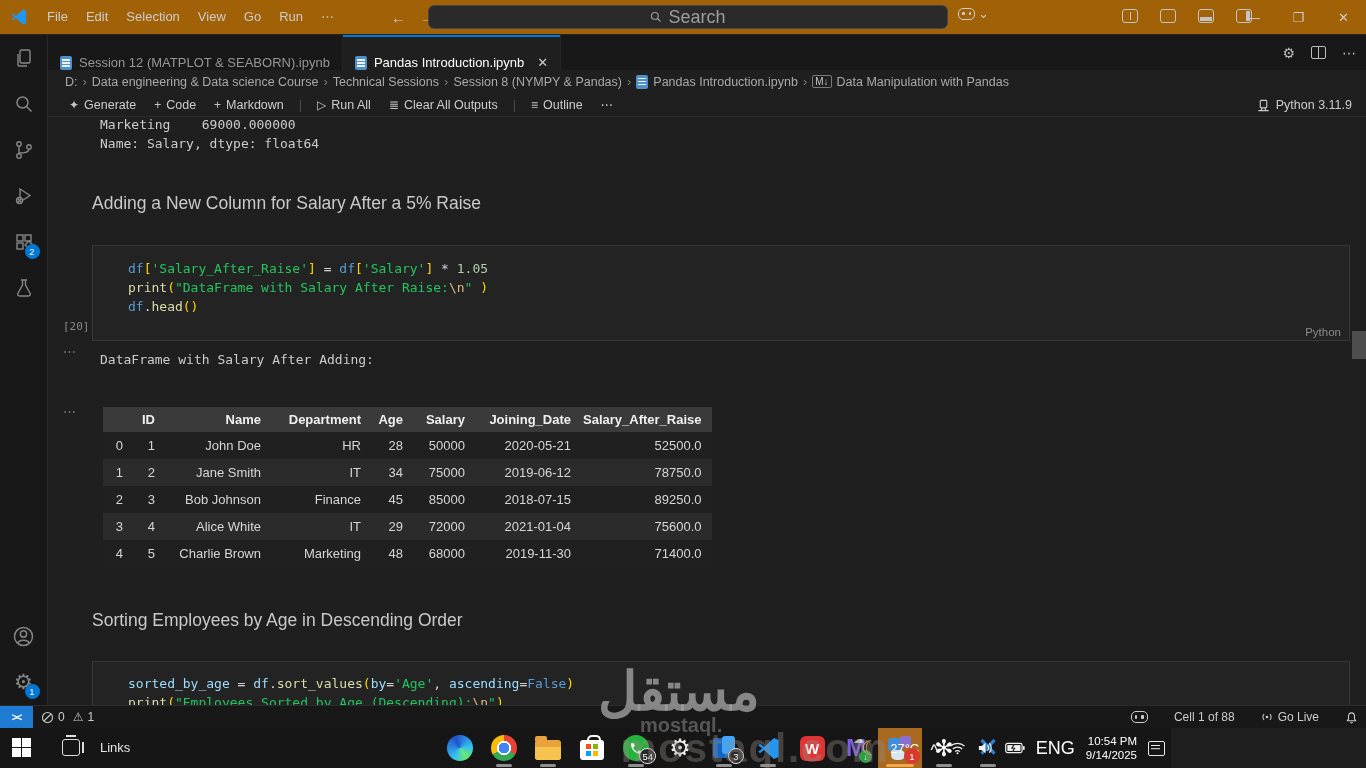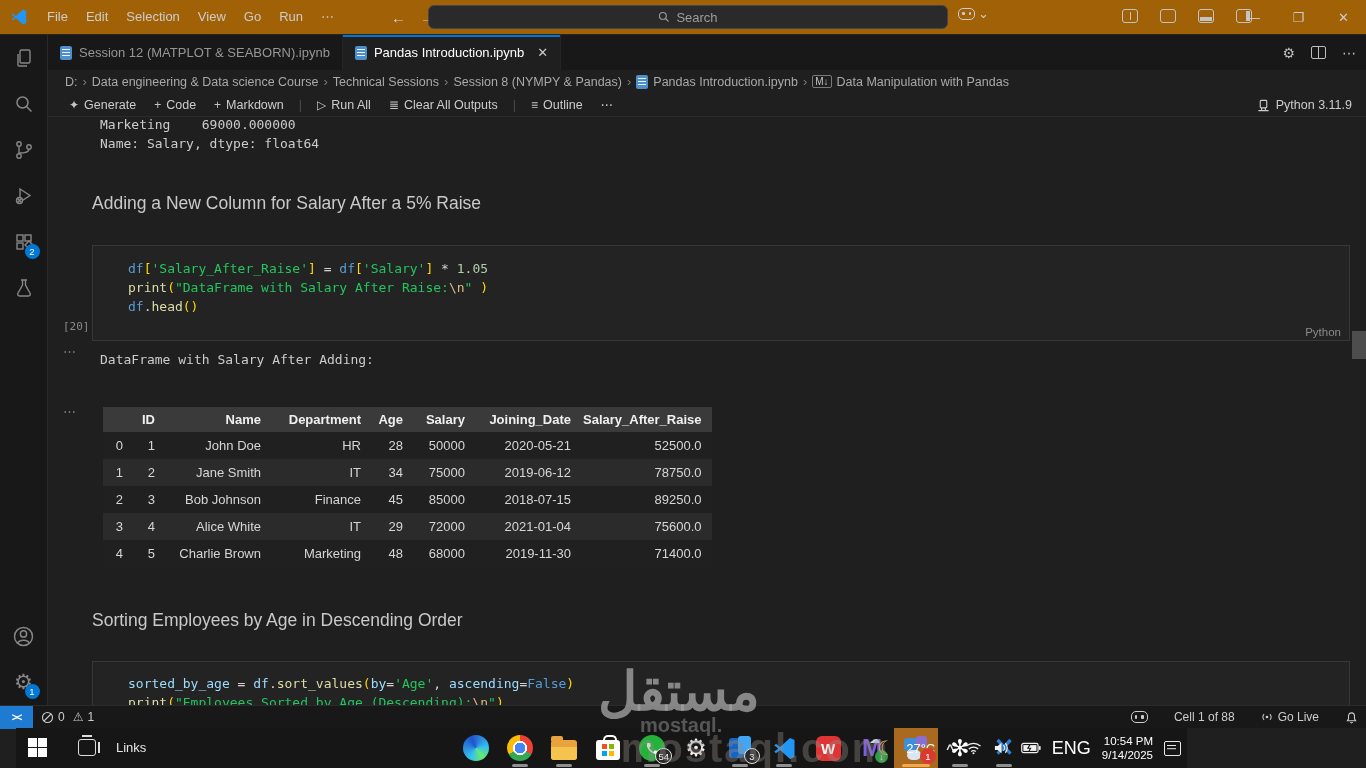--- a/index.html
+++ b/index.html
@@ -5,21 +5,21 @@
   * { margin:0; padding:0; box-sizing:border-box; }
   html,body { width:1366px; height:768px; background:#000; }
   body { font-family:"Liberation Sans", sans-serif; -webkit-font-smoothing:antialiased; }
   #root { position:relative; width:1366px; height:768px; overflow:hidden; background:#1f1f1f; }
 
   
   .titlebar { position:absolute; left:0; top:0; width:1366px; height:35px; background:#a16207; display:flex; align-items:center; color:#cccccc; font-size:13px; border-bottom:1px solid #252525;}
   .vscode-logo { width:18px; height:18px; margin:0 10px 0 10px; }
   .menu-item { padding:0 9px; height:24px; line-height:24px; border-radius:5px; cursor:default; }
   .nav-arrows { margin-left:48px; display:flex; gap:14px; font-size:15px; color:#cfcfcf; }
-  .searchbox { position:absolute; left:428px; top:5px; width:520px; height:24px; background:#2a2a2a; border:1px solid #454545; border-radius:6px; color:#9d9d9d; font-size:13px; display:flex; align-items:center; justify-content:center; gap:6px; }
+  .searchbox { position:absolute; left:428px; top:5px; width:520px; height:24px; background:#2a2a2a; border:1px solid #454545; border-radius:6px; color:#9d9d9d; font-size:18px; display:flex; align-items:center; justify-content:center; gap:6px; }
   .copilot-badge { position:absolute; left:958px; top:6px; display:flex; align-items:center; gap:3px; color:#cccccc; }
   .copilot-face { width:17px; height:12px; border:1.6px solid #cccccc; border-radius:5px; position:relative; }
   .copilot-face::before, .copilot-face::after { content:""; position:absolute; top:3px; width:2.5px; height:3.5px; background:#cccccc; border-radius:1px; }
   .copilot-face::before { left:3px; } .copilot-face::after { right:3px; }
   .layout-icons { position:absolute; left:1122px; top:9px; display:flex; gap:22px; }
   .lay { width:16px; height:14px; border:1.3px solid #c3c3c3; border-radius:3px; position:relative; }
   .lay.grid::before { content:""; position:absolute; left:3px; top:2px; width:4px; height:8px; border-right:1.3px solid #c3c3c3; }
   .lay.left::before { content:""; position:absolute; left:2px; top:2px; bottom:2px; width:4px; background:#c3c3c3; opacity:.0; border-right:1.3px solid #c3c3c3;}
   .lay.bottom::before { content:""; position:absolute; left:1px; right:1px; bottom:1px; height:4px; background:#c3c3c3; }
   .lay.right::before { content:""; position:absolute; right:1px; top:1px; bottom:1px; width:4px; background:#c3c3c3; }
@@ -27,21 +27,21 @@
   .win-btn { width:45px; height:35px; display:flex; align-items:center; justify-content:center; color:#cccccc; font-size:13px; }
 
   
   .activitybar { position:absolute; left:0; top:35px; width:48px; height:670px; background:#181818; border-right:1px solid #2b2b2b; display:flex; flex-direction:column; align-items:center; }
   .act-icon { width:48px; height:46px; display:flex; align-items:center; justify-content:center; position:relative; color:#868686; }
   .act-spacer { flex:1; }
   .badge-blue { position:absolute; right:8px; bottom:6px; min-width:15px; height:15px; border-radius:8px; background:#0078d4; color:#fff; font-size:9.5px; display:flex; align-items:center; justify-content:center; padding:0 2px; }
 
   
   .tabstrip { position:absolute; left:48px; top:35px; width:1318px; height:35px; background:#181818; display:flex; }
-  .tab { height:35px; display:flex; align-items:center; gap:7px; padding:0 12px; font-size:13px; color:#969696; background:#181818; border-right:1px solid #252525; position:relative; }
+  .tab { height:35px; display:flex; align-items:flex-end; gap:7px; padding:0 12px; font-size:13px; color:#969696; background:#181818; border-right:1px solid #252525; position:relative; }
   .tab.active { background:#1f1f1f; color:#ffffff; }
   .tab.active::before { content:""; position:absolute; left:0; right:0; top:0; height:2px; background:#0078d4; }
   .nbicon { width:12px; height:14px; background:#4f8fca; border-radius:2px; position:relative; flex:0 0 auto;}
   .nbicon::before { content:""; position:absolute; left:2px; top:3px; right:2px; height:1.5px; background:#e8f2fa; box-shadow:0 3px 0 #e8f2fa, 0 6px 0 #e8f2fa; }
   .tab-close { margin-left:6px; font-size:13px; color:#cccccc; }
   .tabstrip-right { position:absolute; right:10px; top:35px; height:35px; display:flex; align-items:center; gap:16px; color:#bdbdbd; font-size:14px; }
   .split-icon { width:15px; height:13px; border:1.3px solid #bdbdbd; border-radius:2px; position:relative; }
   .split-icon::before { content:""; position:absolute; left:6px; top:0; bottom:0; width:1.3px; background:#bdbdbd; }
 
   
@@ -83,21 +83,21 @@
   .wm-site { position:absolute; left:520px; top:726px; width:470px; text-align:center; font-size:40px; font-weight:bold; letter-spacing:2px; color:rgba(150,140,135,0.38); z-index:60; pointer-events:none; }
 
   
   .statusbar { position:absolute; left:0; top:705px; width:1366px; height:23px; background:#181818; border-top:1px solid #2b2b2b; color:#cccccc; font-size:12px; display:flex; align-items:center; }
   .remote-block { width:33px; height:23px; background:#1f7ad1; color:#fff; display:flex; align-items:center; justify-content:center; font-size:10px; font-weight:bold; letter-spacing:-1px; }
   .sb-left { display:flex; align-items:center; gap:4px; margin-left:8px; }
   .sb-right { position:absolute; right:8px; display:flex; align-items:center; gap:26px; }
   .sb-item { display:flex; align-items:center; gap:5px; }
 
   
-  .taskbar { position:absolute; left:16px; top:728px; width:1171px; height:40px; background:#161616; }
+  .taskbar { position:absolute; left:0; top:728px; width:1171px; height:40px; background:#161616; }
   .tb-start { position:absolute; left:12px; top:10px; width:19px; height:19px; display:grid; grid-template-columns:9px 9px; grid-template-rows:9px 9px; gap:1px; }
   .tb-start span { background:#ffffff; }
   .taskview { position:absolute; left:62px; top:11px; width:18px; height:17px; border:1.5px solid #dedede; border-radius:3px; }
   .taskview::before { content:""; position:absolute; left:3px; right:3px; top:-5px; height:2px; background:#dedede; }
   .taskview::after { content:""; position:absolute; right:-5px; top:2px; bottom:2px; width:2px; background:#dedede; }
   .links-label { position:absolute; left:100px; top:12px; color:#e6e6e6; font-size:13px; }
   .task-icons { position:absolute; left:438px; top:0; height:40px; display:flex; }
   .tk-slot { width:44px; height:40px; display:flex; align-items:center; justify-content:center; position:relative; }
   .runbar { position:absolute; bottom:1px; left:14px; width:16px; height:3px; border-radius:2px; background:#8f8f8f; }
   .app-badge { position:absolute; right:2px; bottom:4px; min-width:16px; height:16px; border-radius:9px; background:#2a2a2a; border:1px solid #e6e6e6; color:#fff; font-size:9.5px; display:flex; align-items:center; justify-content:center; padding:0 2px; z-index:3;}

